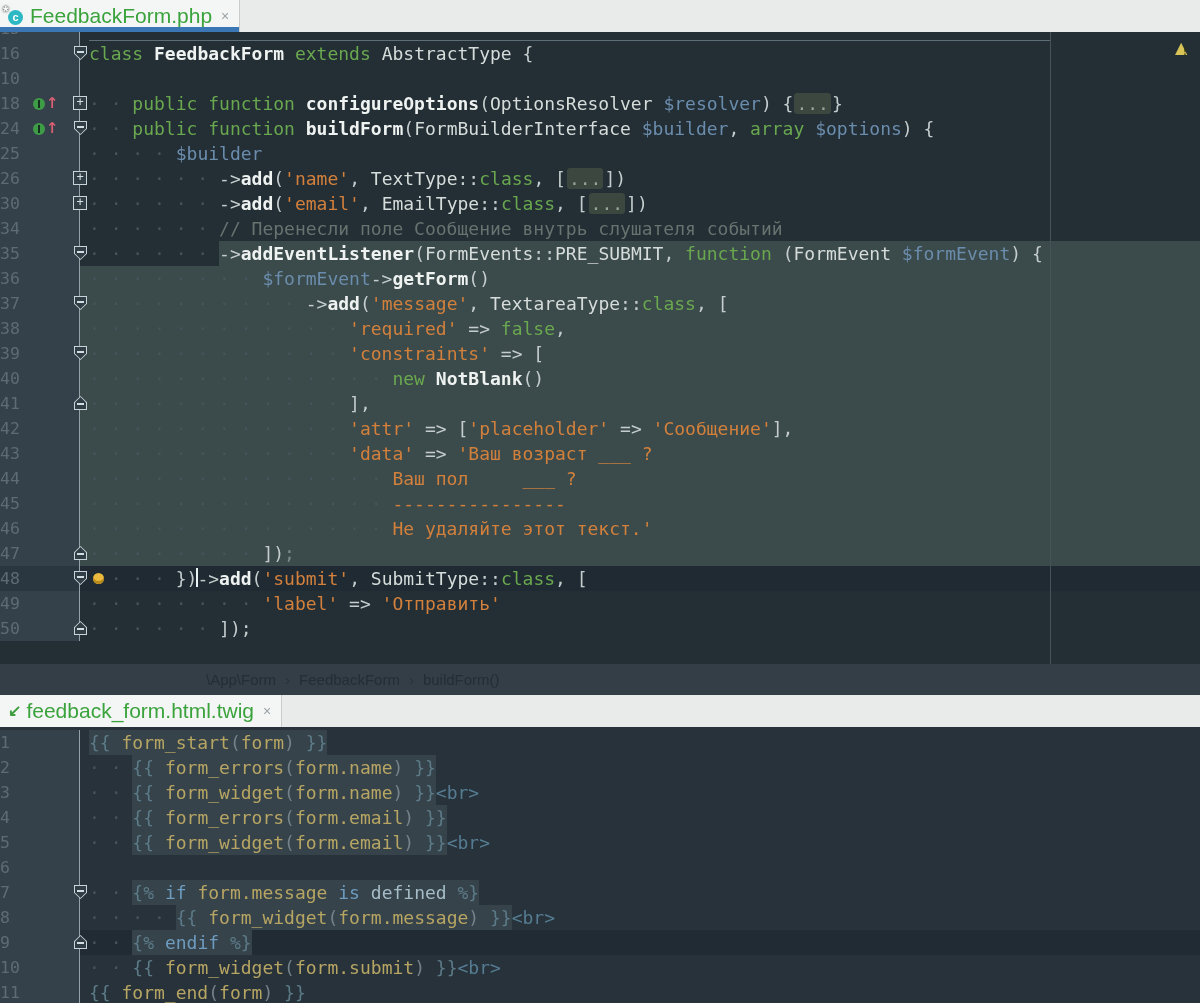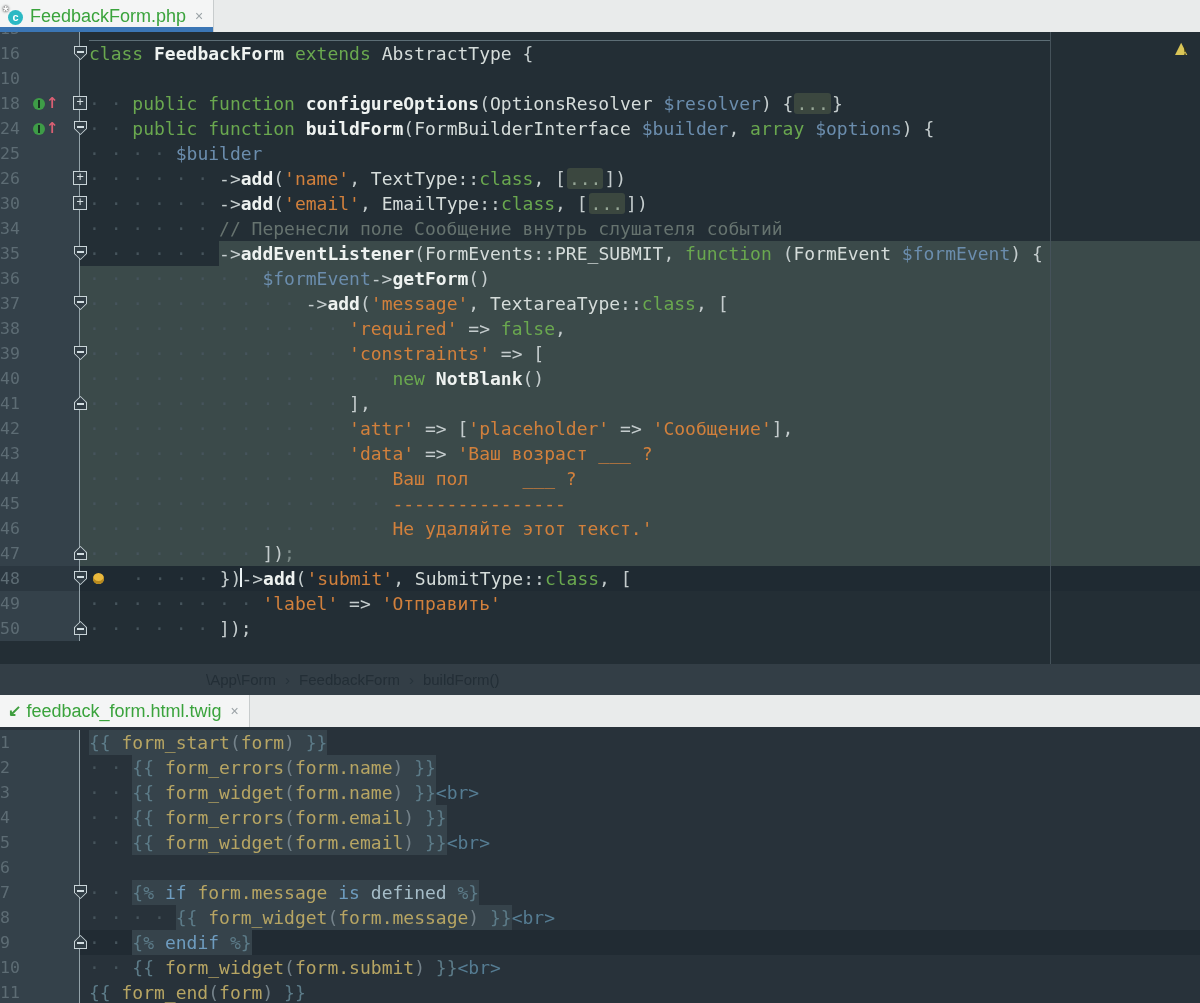--- a/index.html
+++ b/index.html
@@ -4,21 +4,21 @@
 <style>
   html,body{margin:0;padding:0;background:#232e35;}
   #screen{width:1200px;height:1003px;overflow:hidden;position:relative;
           font-family:"DejaVu Sans Mono",monospace;}
 
   
   .tabbar{height:32px;background:#e9ebeb;display:flex;position:relative;
           font-family:"Liberation Sans",sans-serif;}
   .tab{position:relative;display:flex;align-items:center;gap:5px;
        padding:0 10px 0 8px;background:#f4f5f5;border-right:1px solid #c8cccd;cursor:pointer;}
-  .tab .title{font-size:18px;color:var(--tab_text);}
+  .tab .title{font-size:21px;color:var(--tab_text);}
   .tab .close{color:#9aa2a6;font-size:14px;margin-left:4px;cursor:pointer;}
   .underline{position:absolute;left:0;right:0;bottom:0;height:5px;background:var(--tab_underline);}
   .fileicon{position:relative;width:17px;height:17px;}
   .fi-circle{width:15px;height:15px;border-radius:50%;background:var(--php_icon);color:#fff;
              font-weight:bold;font-size:11px;display:flex;align-items:center;justify-content:center;margin-top:2px;}
   .fi-star{position:absolute;left:-5px;top:-5px;color:#fff;font-size:14px;font-weight:bold;
            text-shadow:0 0 2px #444,0 0 3px #444;}
   .twigicon{color:var(--twig_icon);font-weight:bold;font-size:16px;line-height:16px;}
 
   
@@ -26,21 +26,21 @@
   #php-editor{height:632px;background:var(--bg_editor_php);}
   #twig-editor{height:276px;background:var(--bg_editor_twig);padding-top:3px;}
   .row{display:flex;height:25px;position:relative;}
   .row.sliver{margin-top:-16px;}
   .gut{flex:0 0 80px;position:relative;background:var(--bg_gutter);}
   .gut::after{content:"";position:absolute;right:0;top:0;bottom:0;width:1px;background:var(--gutter_line);}
   .ln{position:absolute;left:0;top:0;width:30px;font-size:16.5px;color:var(--line_number);}
   .gic{position:absolute;left:33px;top:0;height:100%;display:flex;align-items:center;}
   .code{flex:1 1 auto;padding-left:9px;white-space:pre;}
   .r-band{background:var(--bg_band);}
-  #php-editor .r-caret{background:var(--bg_caret_php);gap:44px;}
+  #php-editor .r-caret{background:var(--bg_caret_php);}
   #php-editor .r-caret .gut{background:#2b3740;}
   #twig-editor .r-caret{background:var(--bg_caret_twig);}
 
   
   .fm{position:absolute;right:-7px;top:5px;width:13px;height:14px;z-index:3;cursor:pointer;}
   .fm.exp{background:#c9d4d8;clip-path:polygon(0 0,100% 0,100% 55%,50% 100%,0 55%);}
   .fm.end{background:#c9d4d8;clip-path:polygon(50% 0,100% 45%,100% 100%,0 100%,0 45%);}
   .fm.exp::before,.fm.end::before{content:"";position:absolute;left:1px;top:1px;right:1px;bottom:1px;
       background:#323e46;clip-path:inherit;}
   .fm.exp::after{content:"";position:absolute;left:3px;right:3px;top:5px;height:2px;background:#d2dde1;z-index:2;}

